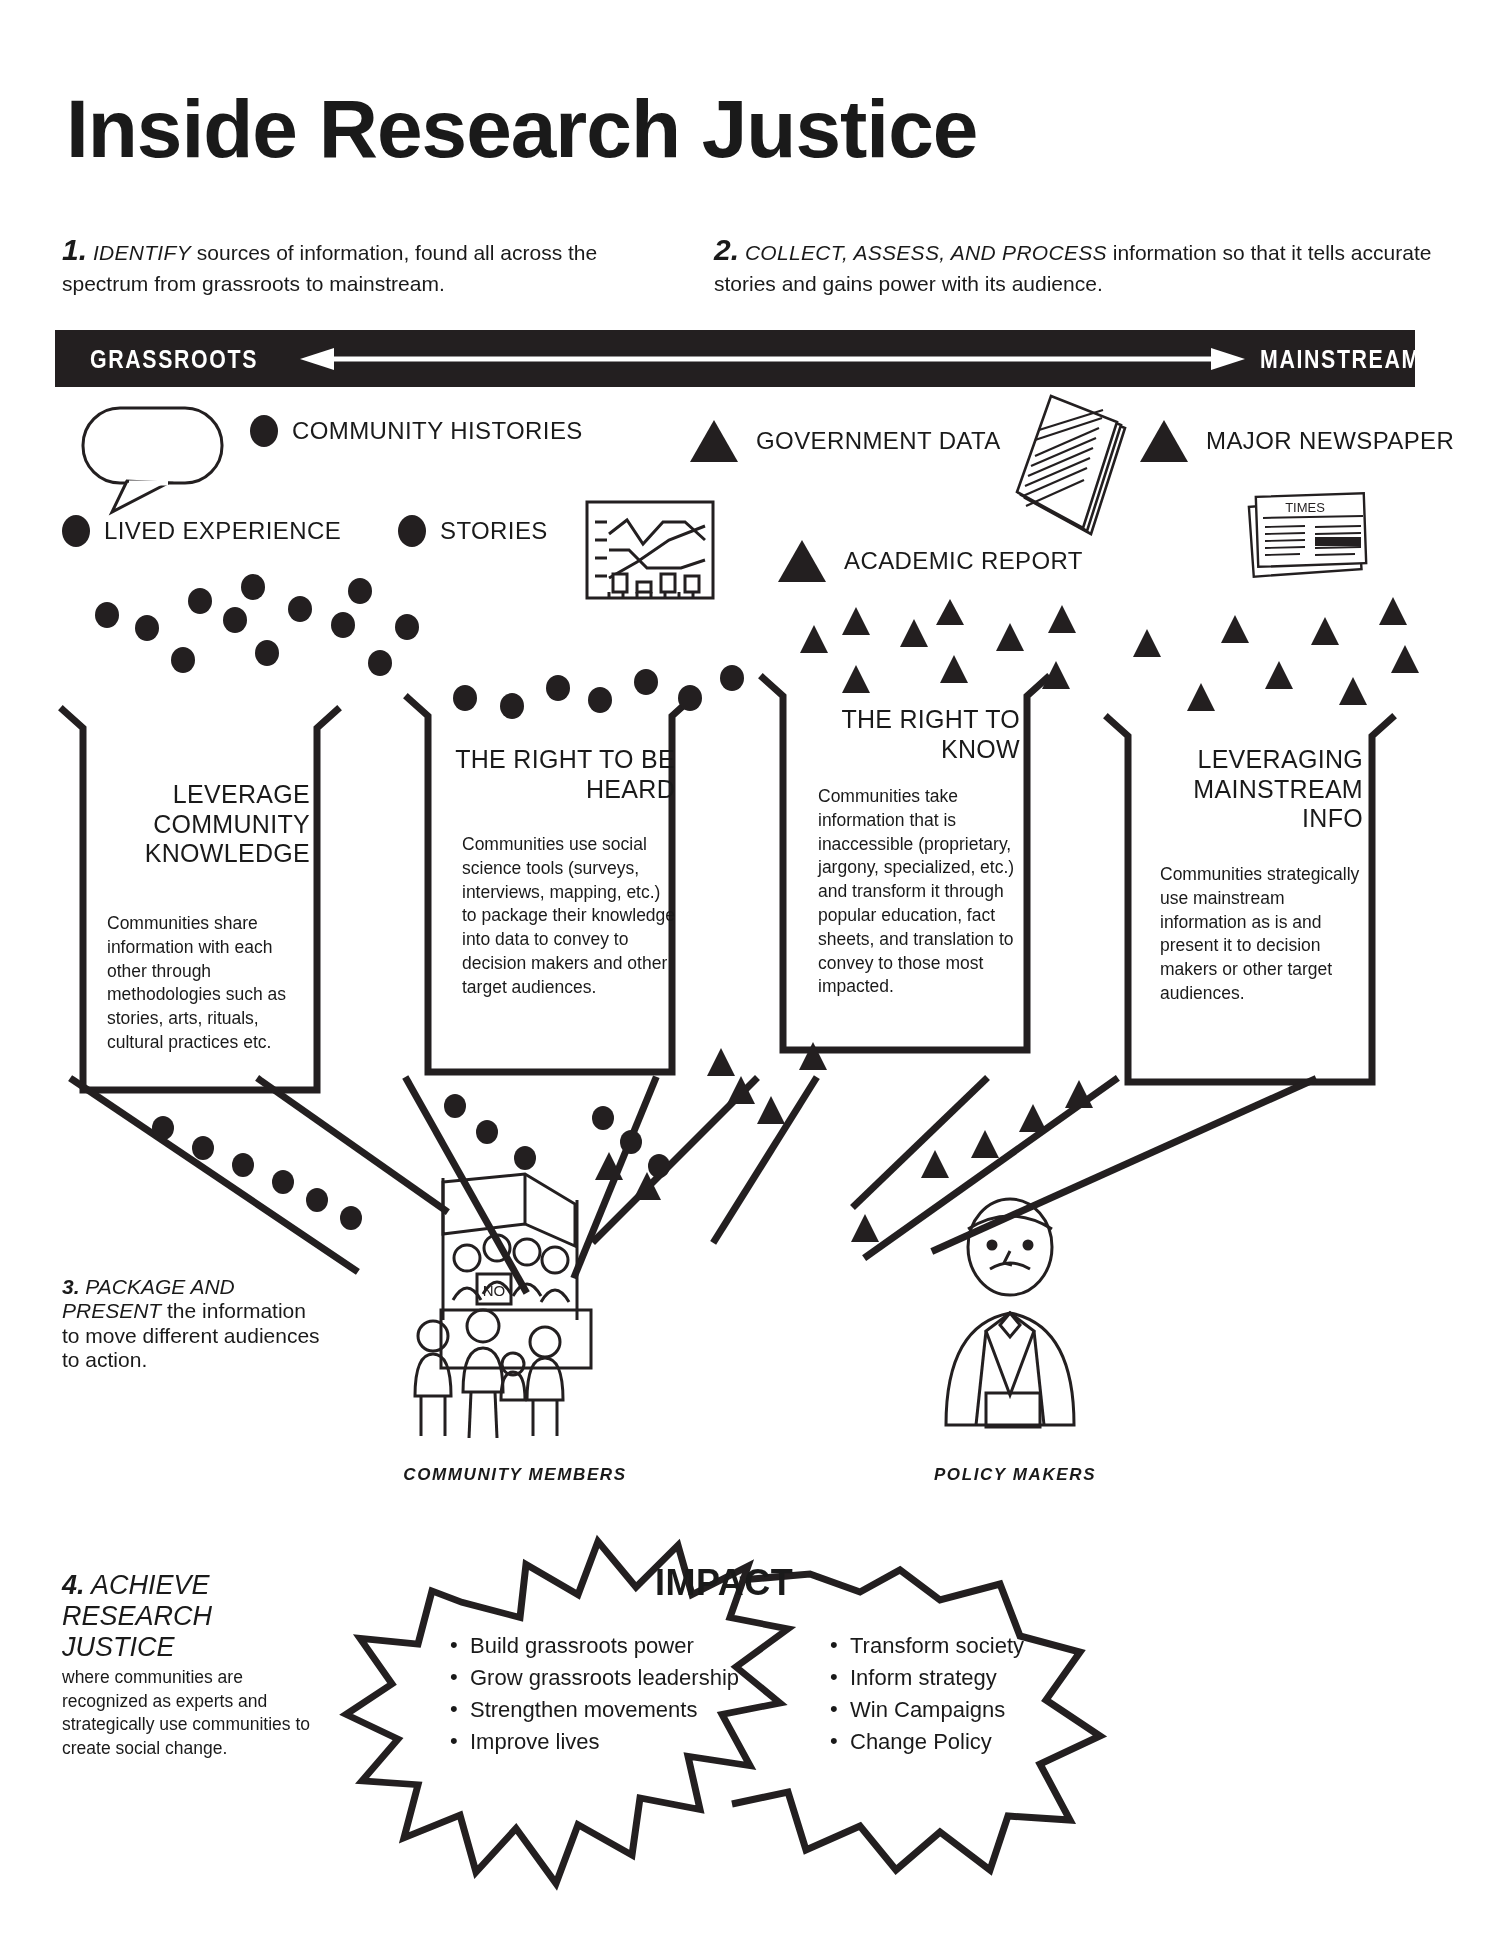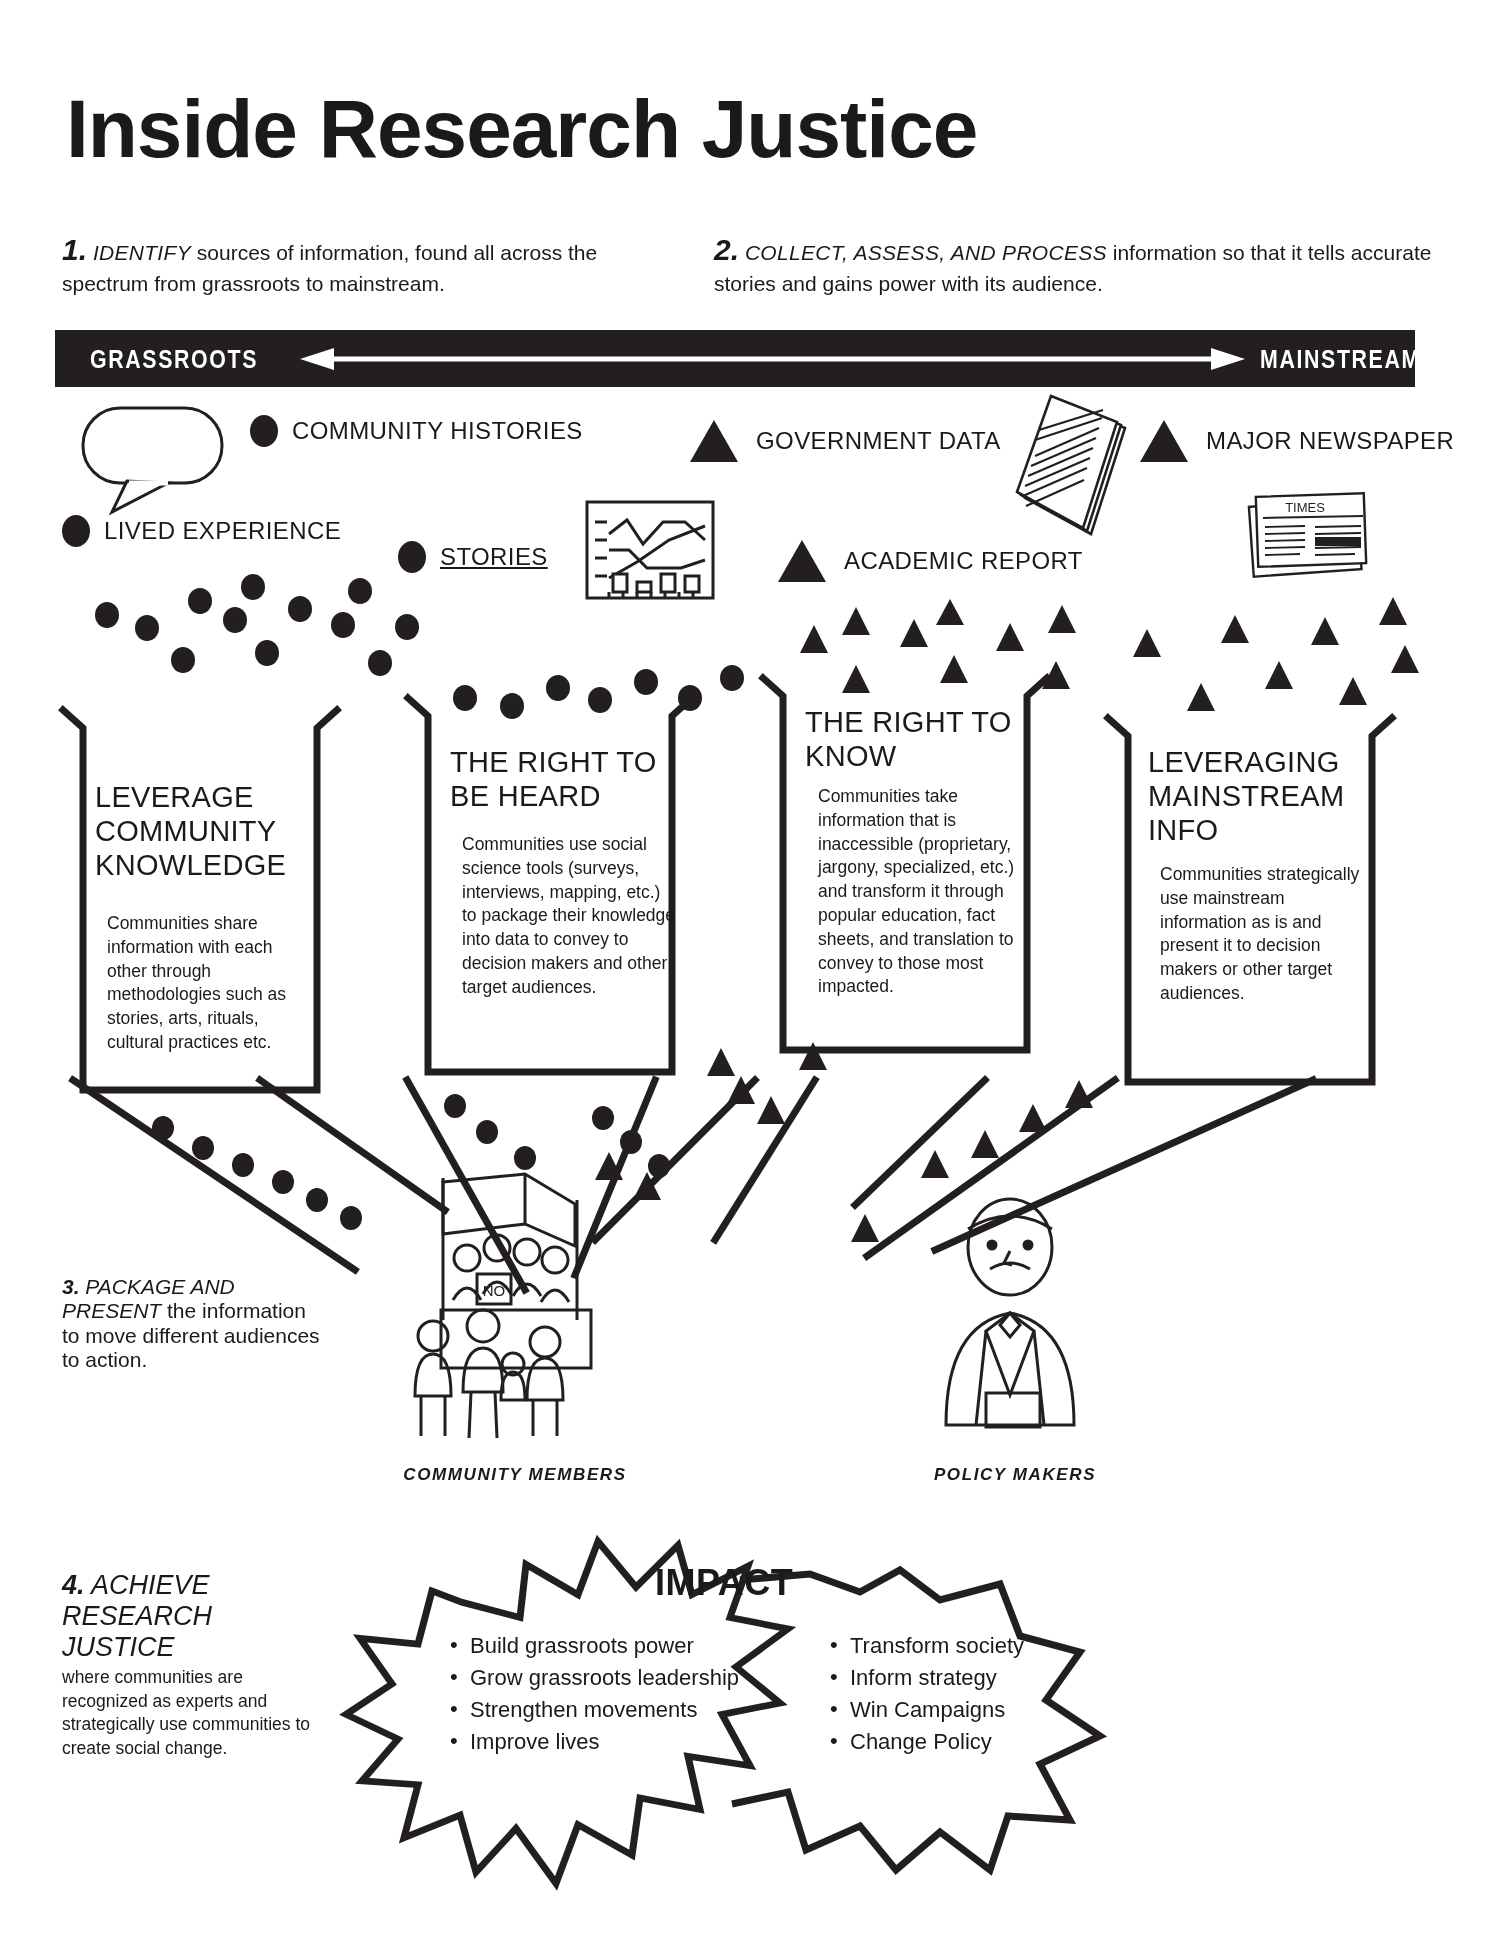--- a/index.html
+++ b/index.html
@@ -24,21 +24,21 @@
   #arrow-wrap{position:absolute;left:245px;top:18px;width:945px;height:22px;}
 
   
   .legend-txt{font-size:24px;letter-spacing:.4px;}
   .dot{width:28px;height:32px;border-radius:50%;background:#231f20;}
   .tri{width:0;height:0;border-left:24px solid transparent;border-right:24px solid transparent;
        border-bottom:42px solid #231f20;}
   .legend-row{display:flex;align-items:center;gap:14px;}
 
   
-  .funnel-title{font-size:29px;line-height:1.18;text-align:left;letter-spacing:.3px;}
+  .funnel-title{font-size:25px;line-height:1.18;text-align:right;letter-spacing:.3px;}
   .funnel-body{font-size:17.5px;line-height:1.36;}
 
   
   .cap-label{font-size:17px;font-weight:bold;letter-spacing:1.6px;text-align:center;font-style:italic;}
   #impact-title{font-size:36px;font-weight:bold;letter-spacing:.5px;}
   .impact-list{font-size:22px;line-height:1.45;list-style:none;margin:0;padding:0;}
   .impact-list li{position:relative;padding-left:22px;}
   .impact-list li:before{content:"•";position:absolute;left:2px;top:-1px;}
   #step4 .t{font-size:27px;font-style:italic;line-height:1.15;}
   #step4 .b{font-size:17.5px;line-height:1.35;margin-top:3px;}
@@ -82,21 +82,21 @@
 <div class="abs legend-row" style="left:250px;top:415px;">
   <span class="dot"></span>
   <span class="legend-txt">COMMUNITY HISTORIES</span>
 </div>
 
 <div class="abs legend-row" style="left:62px;top:515px;">
   <span class="dot"></span>
   <span class="legend-txt">LIVED EXPERIENCE</span>
 </div>
 
-<div class="abs legend-row" style="left:398px;top:541px;text-decoration:underline;">
+<div class="abs legend-row" style="left:398px;top:515px;">
   <span class="dot"></span>
   <span class="legend-txt">STORIES</span>
 </div>
 
 <div class="abs" style="left:585px;top:500px;">
   <svg width="130" height="100" viewBox="0 0 130 100">
     <rect x="2" y="2" width="126" height="96" fill="#fff" stroke="#231f20" stroke-width="3"></rect>
     <g stroke="#231f20" stroke-width="3">
       <line x1="10" y1="22" x2="22" y2="22"></line>
         <line x1="10" y1="40" x2="22" y2="40"></line>

